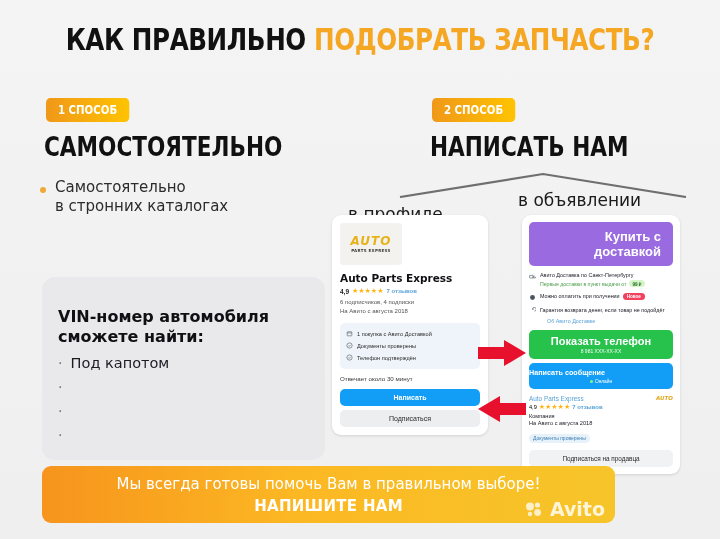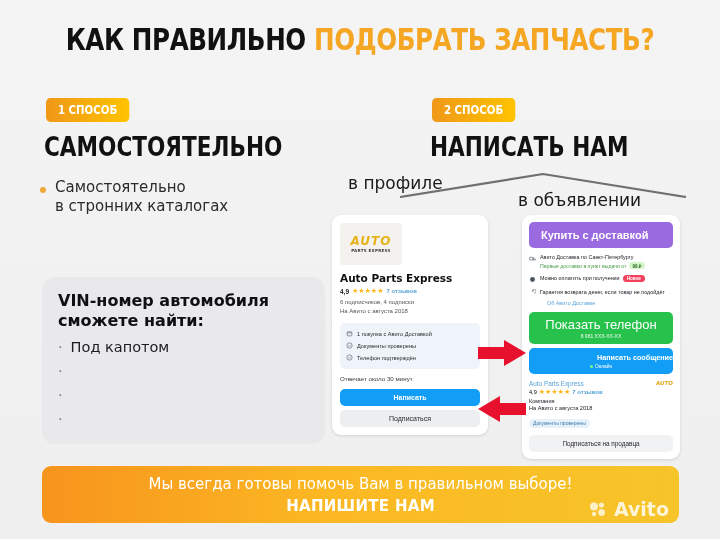--- a/index.html
+++ b/index.html
@@ -52,29 +52,29 @@
   .bullet{display:flex;gap:9px;margin-bottom:14px;}
   .dot{width:6px;height:6px;border-radius:50%;background:#f0a836;margin-top:9px;flex:none;}
   .bullet .txt{font-size:15px;color:#2b2b2b;line-height:1.28;font-family:"DejaVu Sans", sans-serif;}
 
   
   .vin{
     position:absolute;left:42px;top:277px;width:283px;
     background:#e9e9ec;border-radius:13px;padding:14px 16px 16px 16px;
     box-sizing:border-box;
   }
-  .vin h3{margin:0 0 7px 0;font-size:16px;color:#0f0f14;line-height:1.25;
+  .vin h3{margin:16px 0 7px 0;font-size:16px;color:#0f0f14;line-height:1.25;
     font-family:"DejaVu Sans", sans-serif;font-weight:bold;}
   .vline{display:flex;gap:8px;font-size:14.5px;color:#1c1c22;line-height:1.3;margin-top:5px;
     font-family:"DejaVu Sans", sans-serif;}
   .vline .vd{color:#777;flex:none;}
 
   
   .collabel{position:absolute;font-size:17px;color:#1b1b1b;font-family:"DejaVu Sans", sans-serif;}
-  #lab1{left:348px;top:173px;}
+  #lab1{left:348px;top:204px;}
   #lab2{left:518px;top:190px;}
 
   
   .pcard{
     position:absolute;left:332px;top:215px;width:156px;
     background:#fff;border-radius:9px;padding:8px;box-sizing:border-box;
     box-shadow:0 1px 3px rgba(0,0,0,.13);
   }
   .logo{
     width:62px;height:42px;background:#f3f2ee;border-radius:3px;
@@ -99,53 +99,53 @@
     padding:5px 0;font-size:7px;font-weight:bold;}
   .btngrey{background:#eceef0;color:#2b2b2b;border-radius:5px;text-align:center;
     padding:5px 0;font-size:7px;margin-top:4px;}
 
   
   .acard{
     position:absolute;left:522px;top:215px;width:158px;
     background:#fff;border-radius:9px;padding:7px;box-sizing:border-box;
     box-shadow:0 1px 3px rgba(0,0,0,.13);
   }
-  .btnpurple{background:#9a6ae0;color:#fff;border-radius:5px;text-align:left;
-    padding:7px 12px;font-size:11px;font-weight:bold;}
+  .btnpurple{background:#9a6ae0;color:#fff;border-radius:5px;text-align:right;
+    padding:7px 12px;font-size:13px;font-weight:bold;}
   .drow{display:flex;gap:4px;align-items:flex-start;margin-top:6px;}
   .drow .dic{width:7px;height:7px;flex:none;margin-top:.5px;}
   .dtxt{font-size:5.4px;color:#20202a;line-height:1.35;}
   .dsub{font-size:5.2px;color:#4a9e4a;margin-top:1px;display:flex;align-items:center;gap:3px;}
   .pill{background:#d4f5c8;color:#2d6b2d;border-radius:6px;padding:.5px 3px;font-size:4.6px;font-weight:bold;}
   .pillred{background:#f2405d;color:#fff;border-radius:6px;padding:1px 4px;font-size:4.6px;font-weight:bold;}
   .dlink{font-size:5.4px;color:#5aa3d8;margin:4px 0 6px 18px;}
   .btngreen{background:#27c24c;color:#fff;border-radius:5px;text-align:center;padding:5px 0;}
-  .btngreen .t1{font-size:13px;font-weight:normal;}
+  .btngreen .t1{font-size:11px;font-weight:bold;}
   .btngreen .t2{font-size:5px;opacity:.95;margin-top:1px;}
-  .btnblue2{background:#129ef7;color:#fff;border-radius:5px;text-align:right;padding:5px 0;margin-top:4px;}
+  .btnblue2{background:#129ef7;color:#fff;border-radius:5px;text-align:left;padding:5px 0;margin-top:4px;}
   .btnblue2 .t1{font-size:7.2px;font-weight:bold;}
   .btnblue2 .t2{font-size:4.8px;margin-top:1.5px;display:flex;align-items:center;justify-content:center;gap:2px;}
   .onl{width:3px;height:3px;border-radius:50%;background:#7dfb8f;display:inline-block;}
   .sellerblk{margin-top:6px;position:relative;}
   .slogo{position:absolute;right:0;top:0;font-size:5.5px;font-weight:bold;color:#e0a81c;
     font-style:italic;font-family:"DejaVu Sans", sans-serif;}
   .sname{font-size:6.4px;color:#5aa3d8;}
   .srate{display:flex;align-items:center;gap:2px;font-size:5.6px;margin-top:1.5px;}
   .smeta{font-size:5.6px;color:#20202a;margin-top:1.5px;}
   .schip{display:inline-block;background:#e7f1fa;color:#3d7fb3;border-radius:7px;
     padding:1.5px 4px;font-size:5px;margin-top:3px;}
   .btngrey2{background:#f1f2f4;color:#2b2b2b;border-radius:5px;text-align:center;
     padding:5px 0;font-size:6.4px;margin-top:6px;}
 
   
   .arrow{position:absolute;}
 
   
   .banner{
-    position:absolute;left:42px;top:466px;width:637px;height:57px;
+    position:absolute;left:42px;top:466px;width:573px;height:57px;
     background:linear-gradient(90deg,#f7941d 0%,#fcb823 45%,#f6c52a 100%);
     border-radius:9px;display:flex;flex-direction:column;align-items:center;justify-content:center;
     overflow:hidden;
   }
   .banner .b1{color:#fff;font-size:15px;font-family:"DejaVu Sans", sans-serif;}
   .banner .b2{color:#fff;font-size:15px;font-weight:bold;margin-top:4px;
     font-family:"DejaVu Sans", sans-serif;letter-spacing:.3px;text-align:right;}
   .wm{position:absolute;right:10px;bottom:3px;display:flex;align-items:center;gap:8px;opacity:.82;}
   .wm .wtxt{font-size:19px;color:#fff;font-weight:bold;font-family:"DejaVu Sans", sans-serif;}
 </style>

